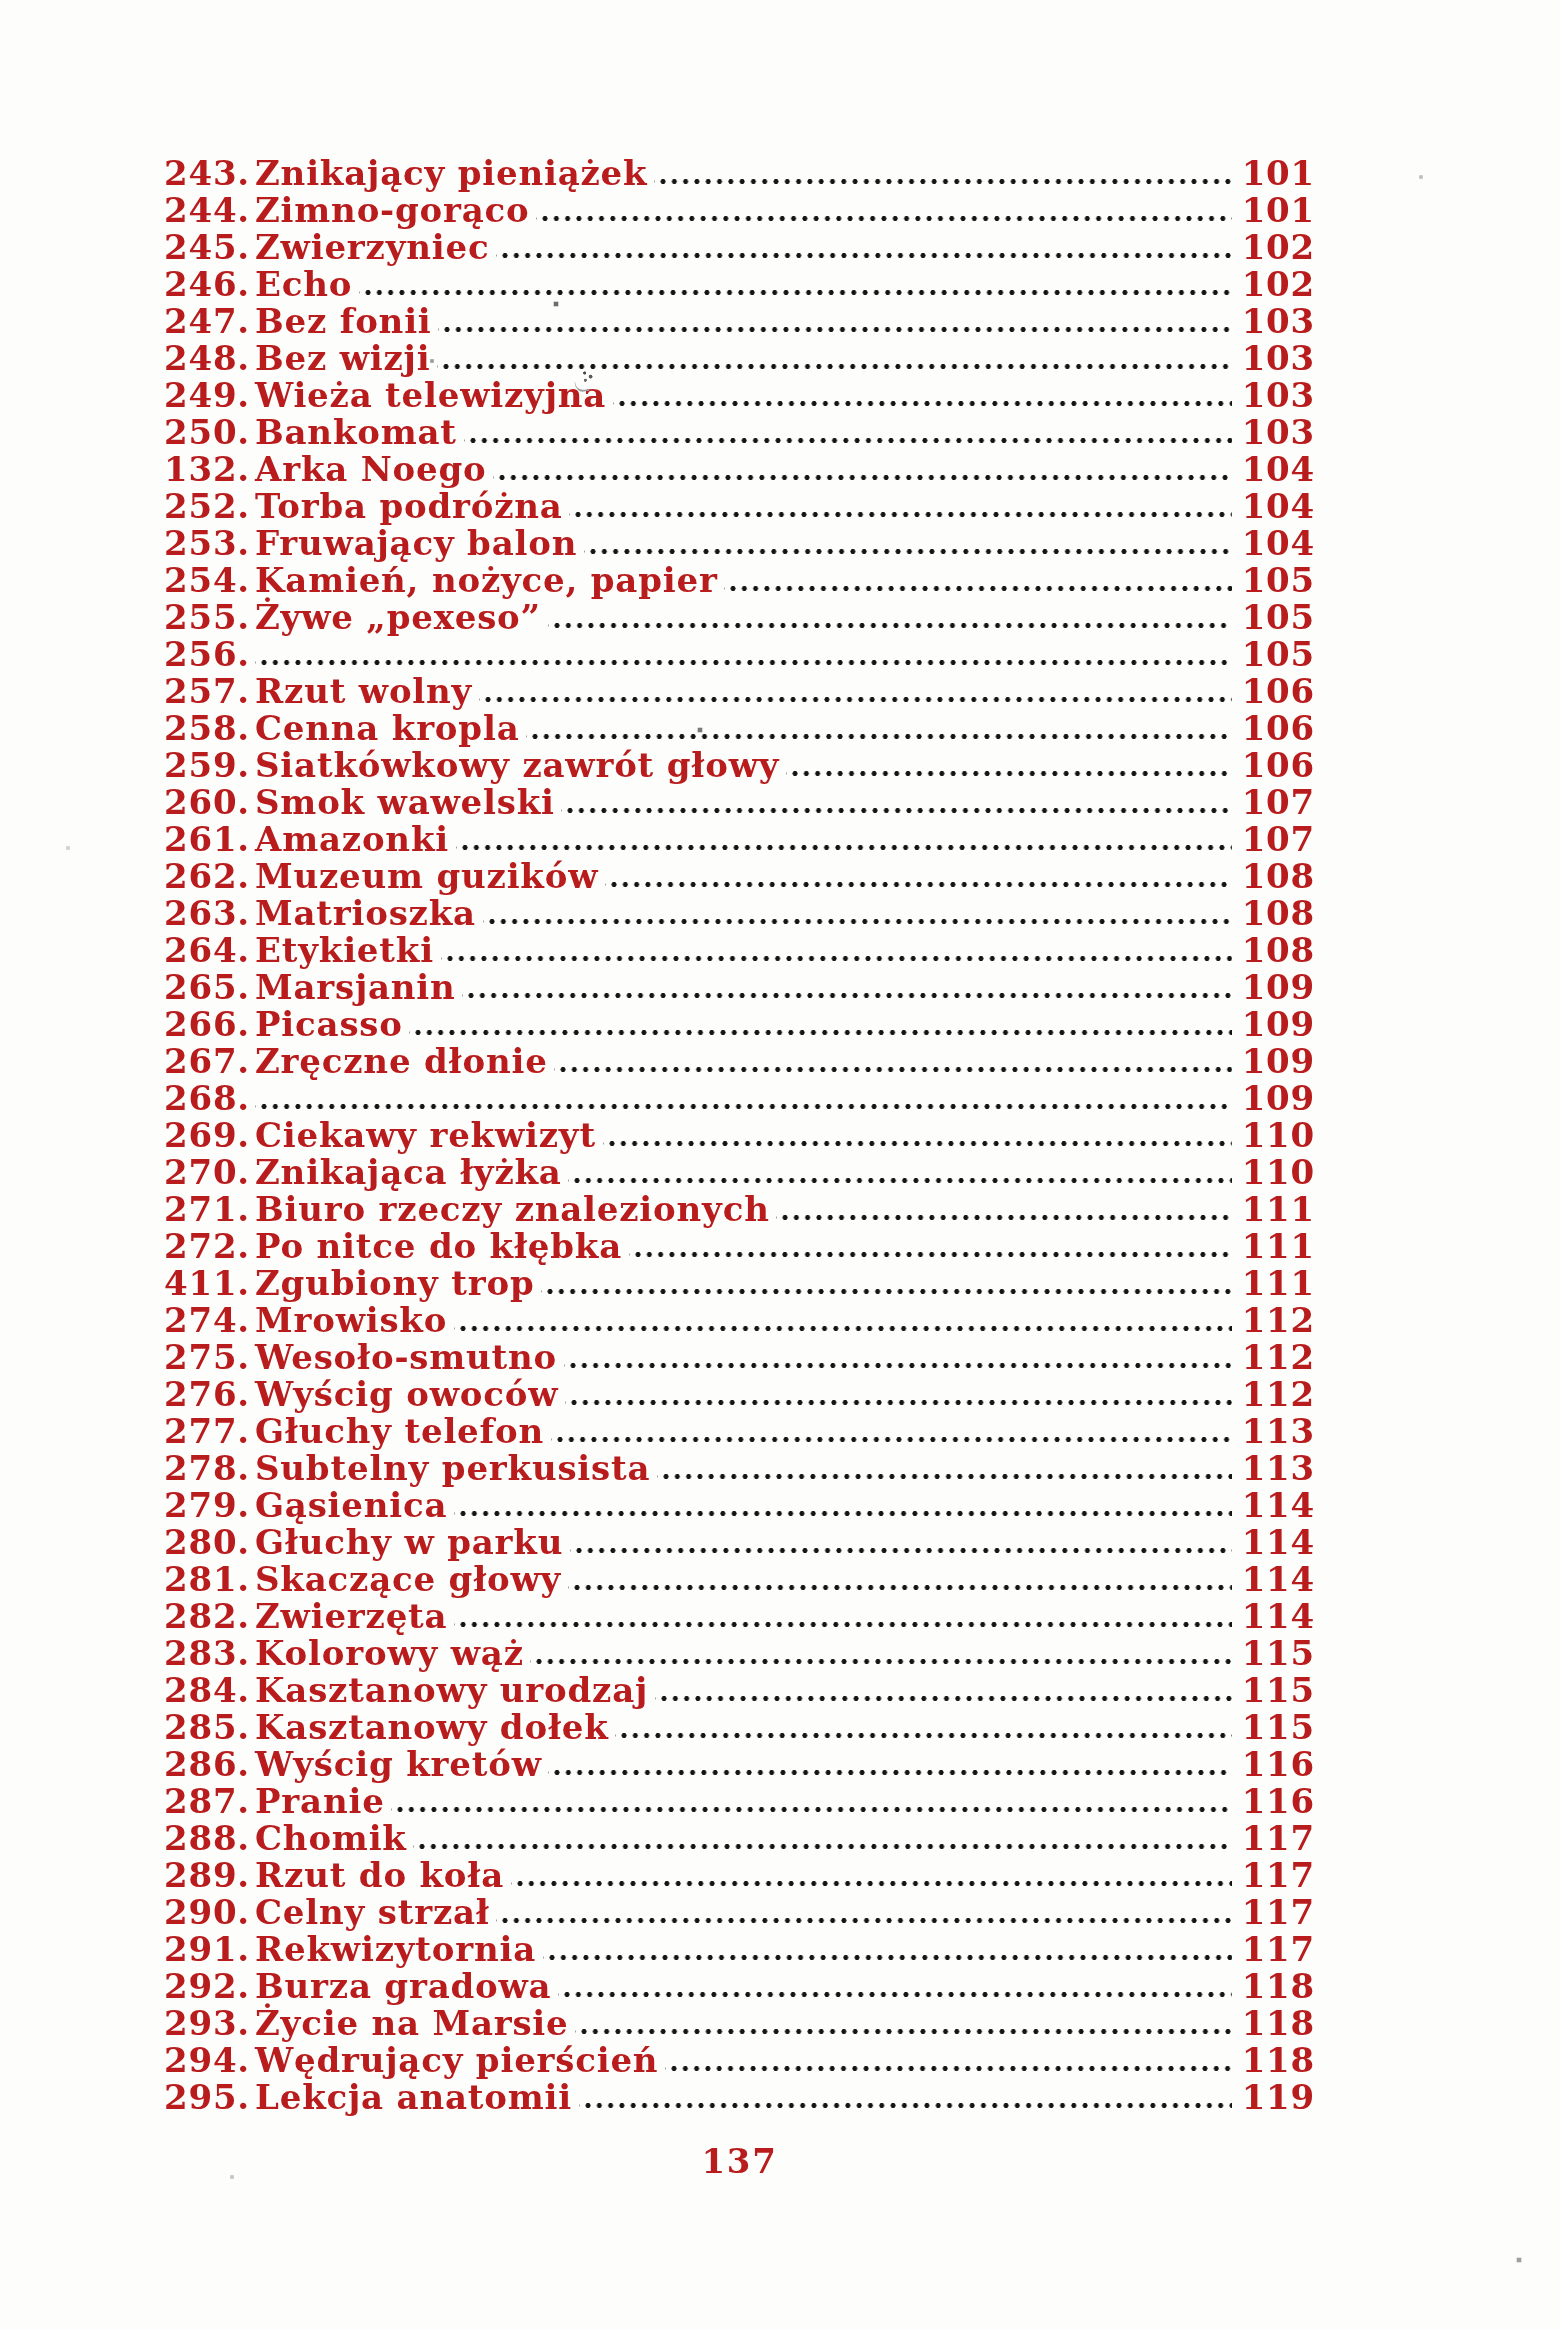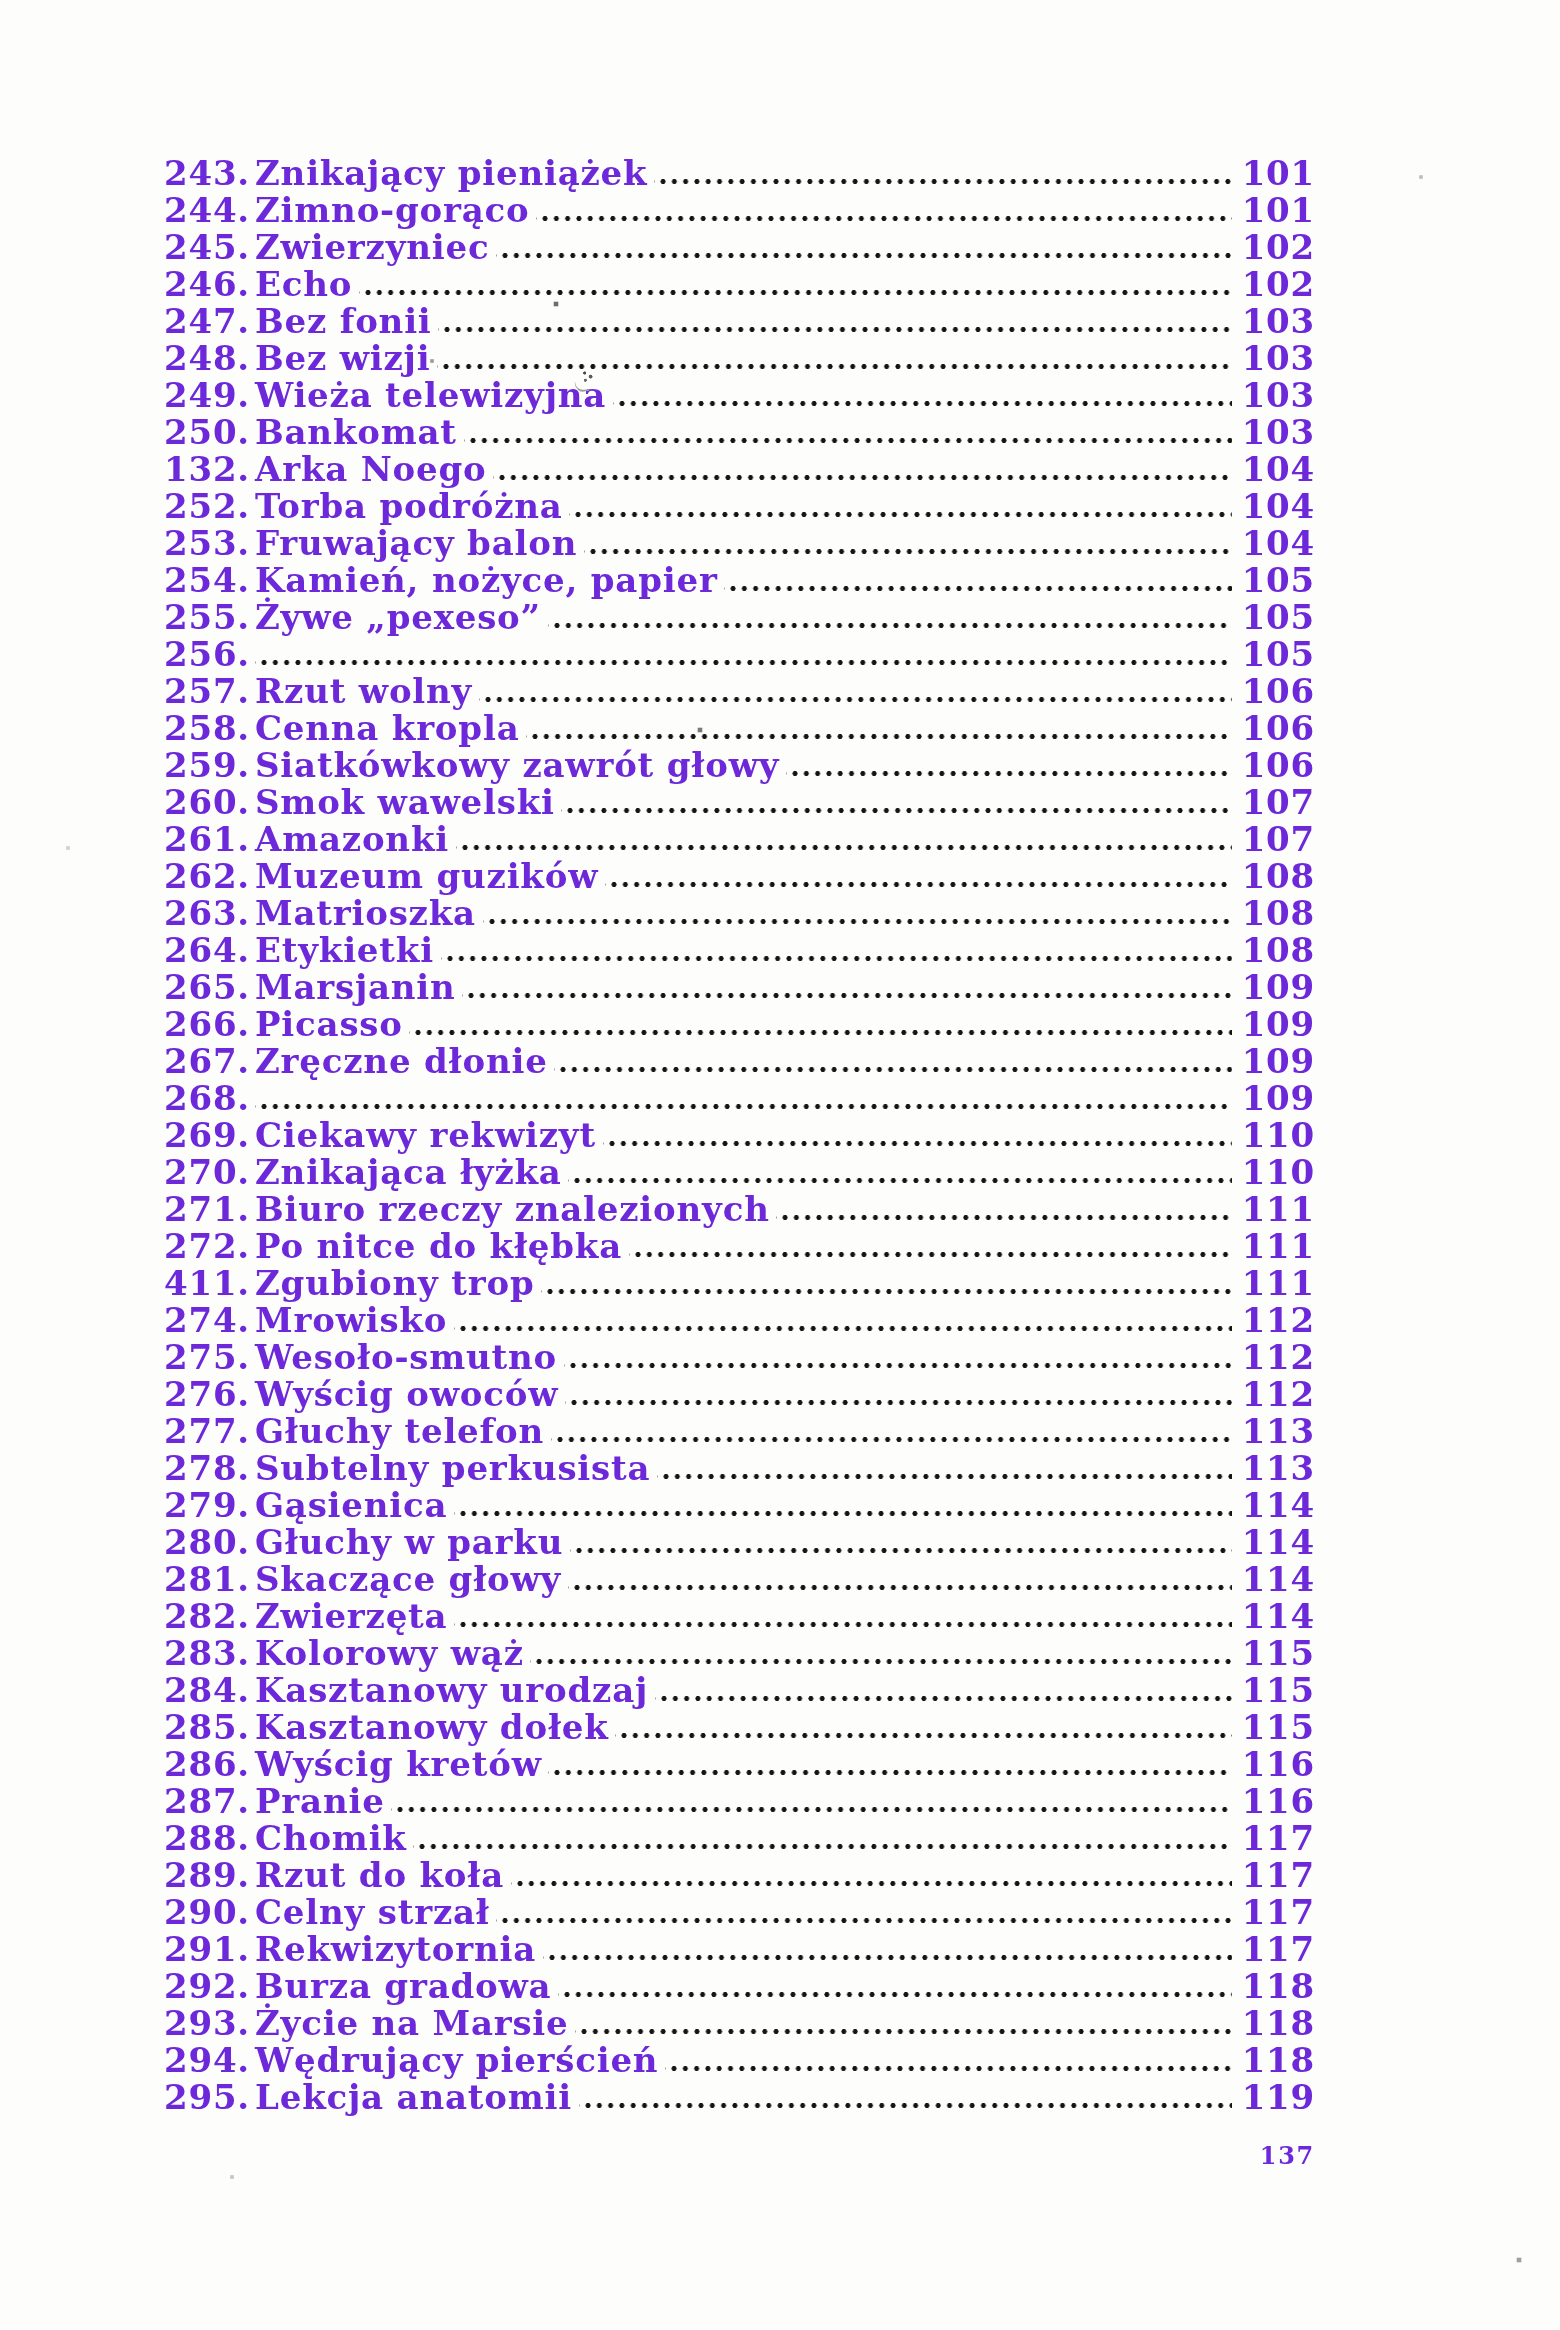--- a/index.html
+++ b/index.html
@@ -8,21 +8,21 @@
     background: #e8e8e8;
   }
   .paper {
     position: relative;
     width: 1561px;
     height: 2330px;
     margin: 0 auto;
     background: #fdfdfc;
     overflow: hidden;
     font-family: "DejaVu Serif", "Liberation Serif", serif;
-    color: #6d28d9;
+    color: #b91c1c;
   }
   .toc {
     position: absolute;
     left: 164px;
     top: 153px;
     width: 1151px;
   }
   .row {
     display: flex;
     align-items: baseline;
@@ -50,22 +50,22 @@
   }
   .pg {
     flex: 0 0 auto;
     text-align: right;
   }
   .footer {
     position: absolute;
     left: 164px;
     top: 2141px;
     width: 1151px;
-    text-align: right;
-    font-size: 24px;
+    text-align: center;
+    font-size: 34px;
     font-weight: 700;
     letter-spacing: 1.7px;
   }
   
   .smudge {
     position: absolute;
     left: 574px;
     top: 370px;
     width: 23.5px;
     height: 27px;

